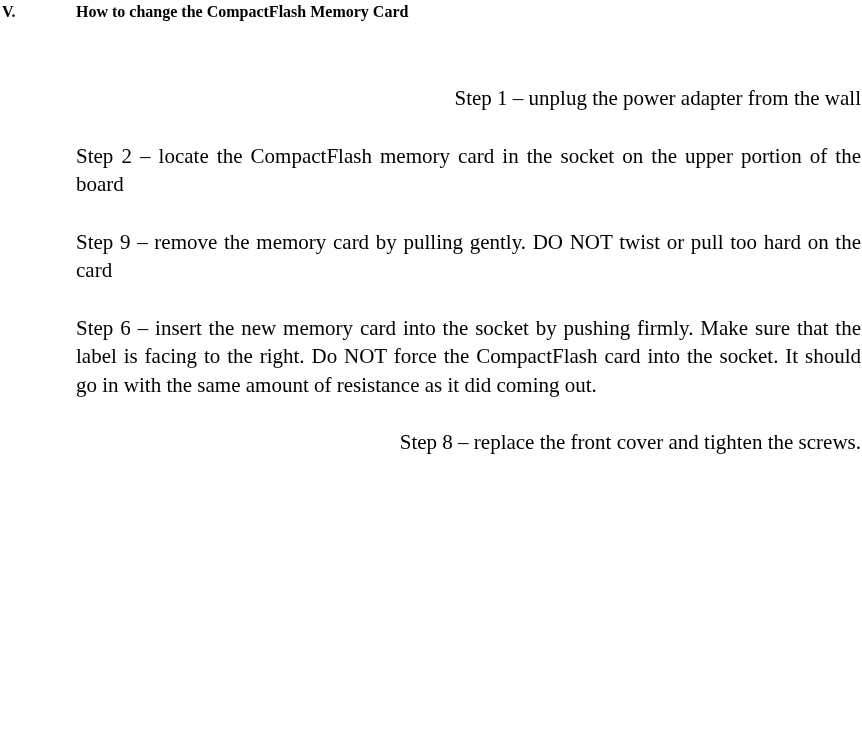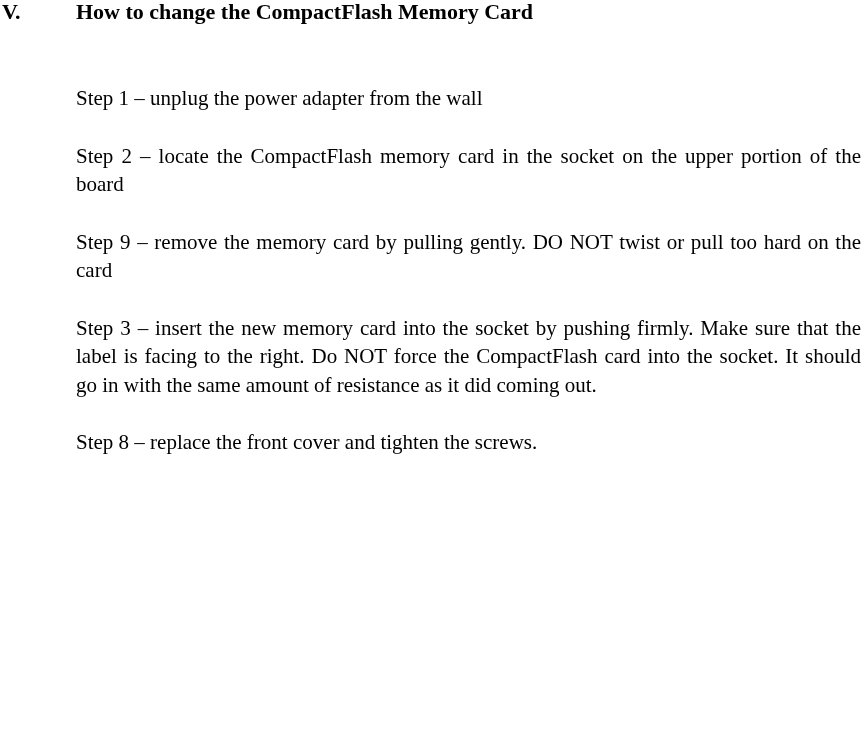--- a/index.html
+++ b/index.html
@@ -3,37 +3,37 @@
 <meta charset="utf-8">
 <style>
   html, body { margin: 0; padding: 0; background: #ffffff; }
   body {
     width: 862px; height: 740px; overflow: hidden; position: relative;
     font-family: "Liberation Serif", "DejaVu Serif", serif;
     color: #000000;
   }
   .heading {
     position: absolute; left: 2px; top: 0px;
-    font-weight: bold; font-size: 22px; line-height: 24px;
+    font-weight: bold; font-size: 16px; line-height: 24px;
     white-space: nowrap;
   }
   .heading .num { display: inline-block; width: 74px; }
   .steps { position: absolute; left: 76px; width: 785px; top: 84px; }
   .step {
     font-size: 21px; line-height: 28.5px;
     text-align: justify; margin: 0 0 29px 0;
   }
-  .step.single { text-align: left; white-space: nowrap; }
+  .step.single { text-align: right; white-space: nowrap; }
 </style>
 </head>
 <body>
 
 <div class="heading">
   <span class="num">V.</span><span>How to change the CompactFlash Memory Card</span>
 </div>
 
 <div class="steps">
   <p class="step single">Step 1 – unplug the power adapter from the wall</p>
   <p class="step">Step 2 – locate the CompactFlash memory card in the socket on the upper portion of the board</p>
   <p class="step">Step 9 – remove the memory card by pulling gently.  DO NOT twist or pull too hard on the card</p>
-  <p class="step">Step 3 – insert the new memory card into the socket by pushing firmly.  Make sure that the label is facing to the right.  Do NOT force the CompactFlash card into the socket.  It should go in with the same amount of resistance as it did coming out.</p>
+  <p class="step">Step 6 – insert the new memory card into the socket by pushing firmly.  Make sure that the label is facing to the right.  Do NOT force the CompactFlash card into the socket.  It should go in with the same amount of resistance as it did coming out.</p>
   <p class="step single">Step 8 – replace the front cover and tighten the screws.</p>
 </div>
 
 </body></html>

